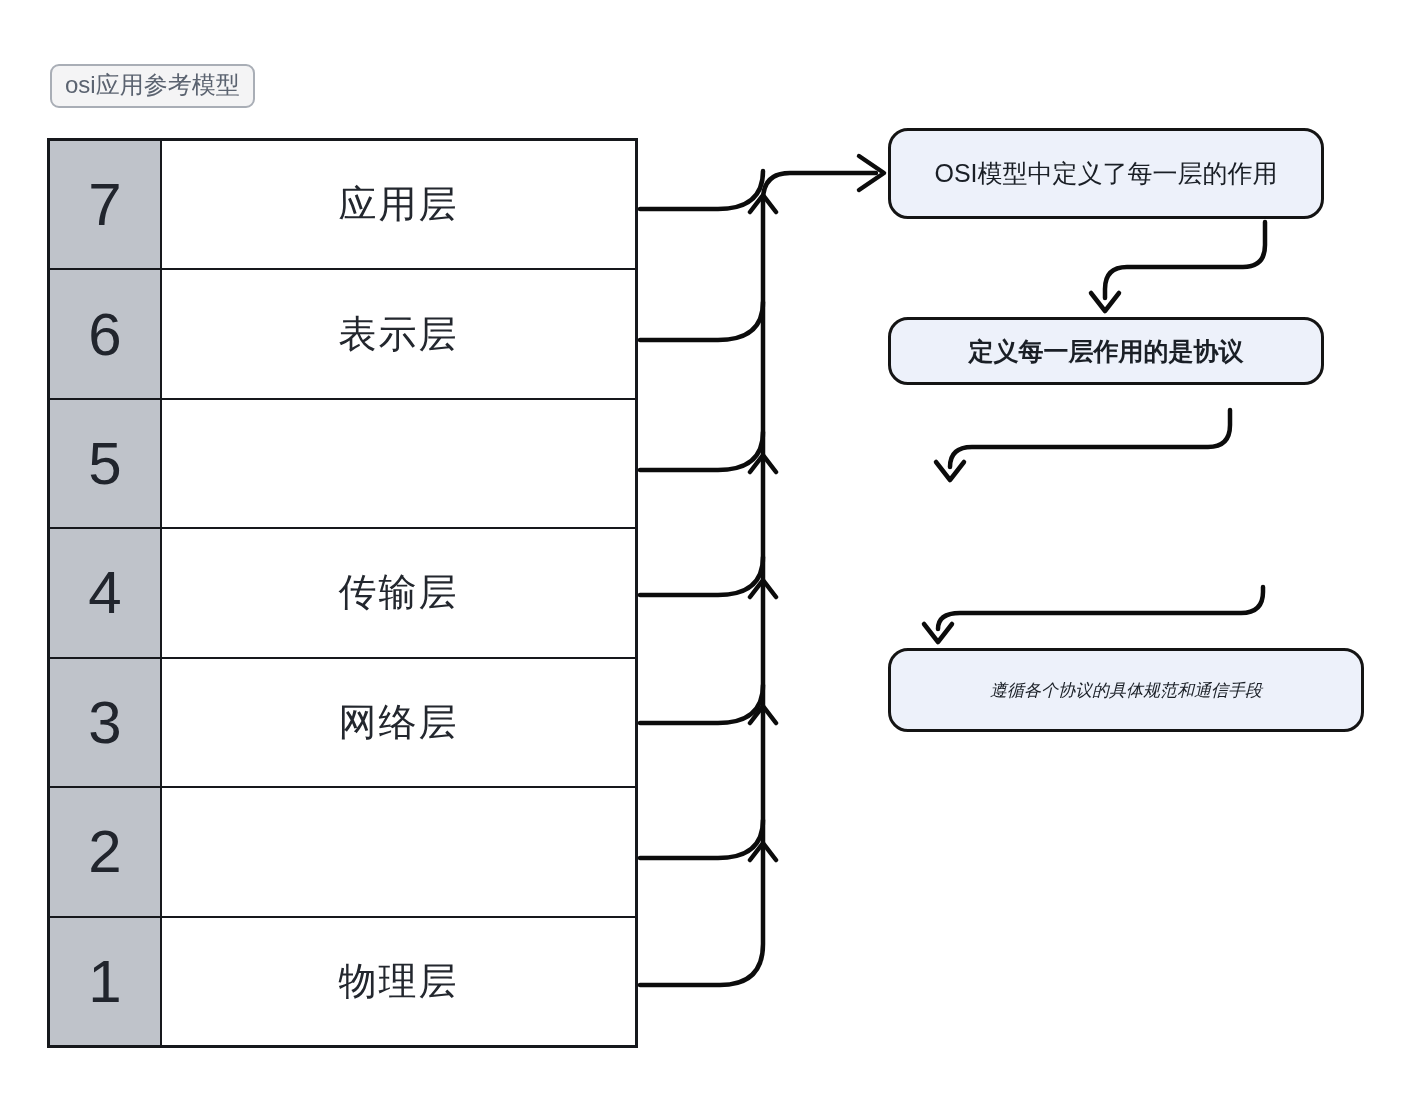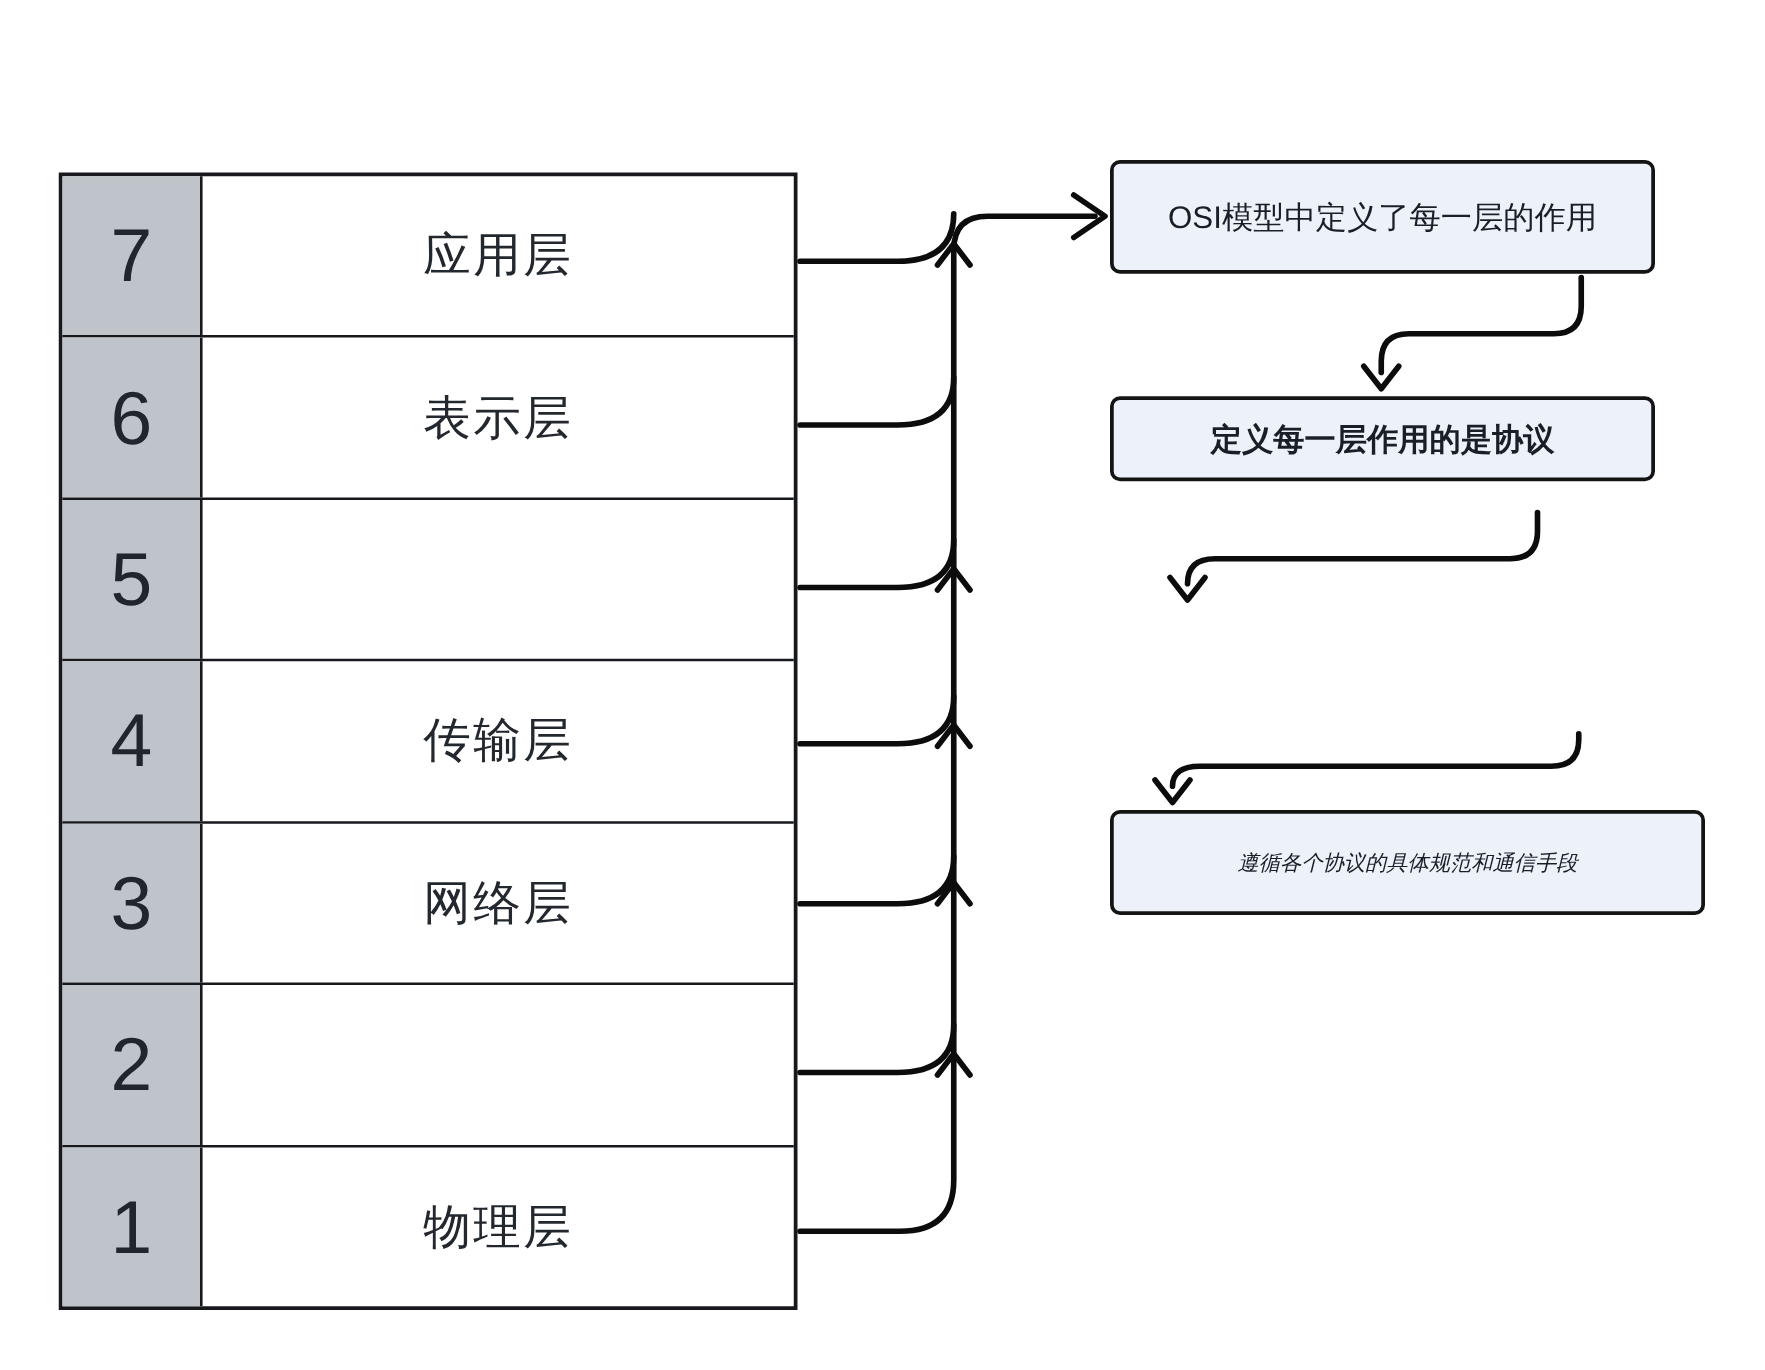--- a/index.html
+++ b/index.html
@@ -27,37 +27,38 @@
     display:flex;align-items:center;justify-content:center;
     font-size:60px;color:#21252d;font-weight:500;
   }
   .cell-name{
     flex:1;display:flex;align-items:center;justify-content:center;
     font-size:38px;color:#23272e;letter-spacing:2px;
   }
   
   .flow-box{
     position:absolute;box-sizing:border-box;
-    background:#edf1fa;border:3.5px solid #141414;border-radius:8px;
+    background:#edf1fa;border:3.5px solid #141414;border-radius:20px;
     display:flex;align-items:center;justify-content:center;
     font-size:25px;color:#1a1f26;padding:0 0;text-align:center;white-space:nowrap;
   }
   .fb1{left:888px;top:128px;width:436px;height:91px;}
   .fb2{left:888px;top:317px;width:436px;height:68px;font-weight:bold;}
   .fb3{left:888px;top:487px;width:436px;height:96px;}
   .fb4{left:888px;top:648px;width:476px;height:84px;font-size:17px;font-style:italic;}
   
   .arrows{position:absolute;left:0;top:0;pointer-events:none;}
   .arrows path{fill:none;stroke:#0c0c0c;stroke-width:4.5;stroke-linecap:round;stroke-linejoin:round;}
 </style>
 </head>
 <body>
 
 <div class="canvas">
 
+  <div class="badge">osi应用参考模型</div>
 
   <div class="osi-table">
     <div class="osi-row">
       <div class="cell-num">7</div>
       <div class="cell-name">应用层</div>
     </div>
     <div class="osi-row">
       <div class="cell-num">6</div>
       <div class="cell-name">表示层</div>
     </div>

